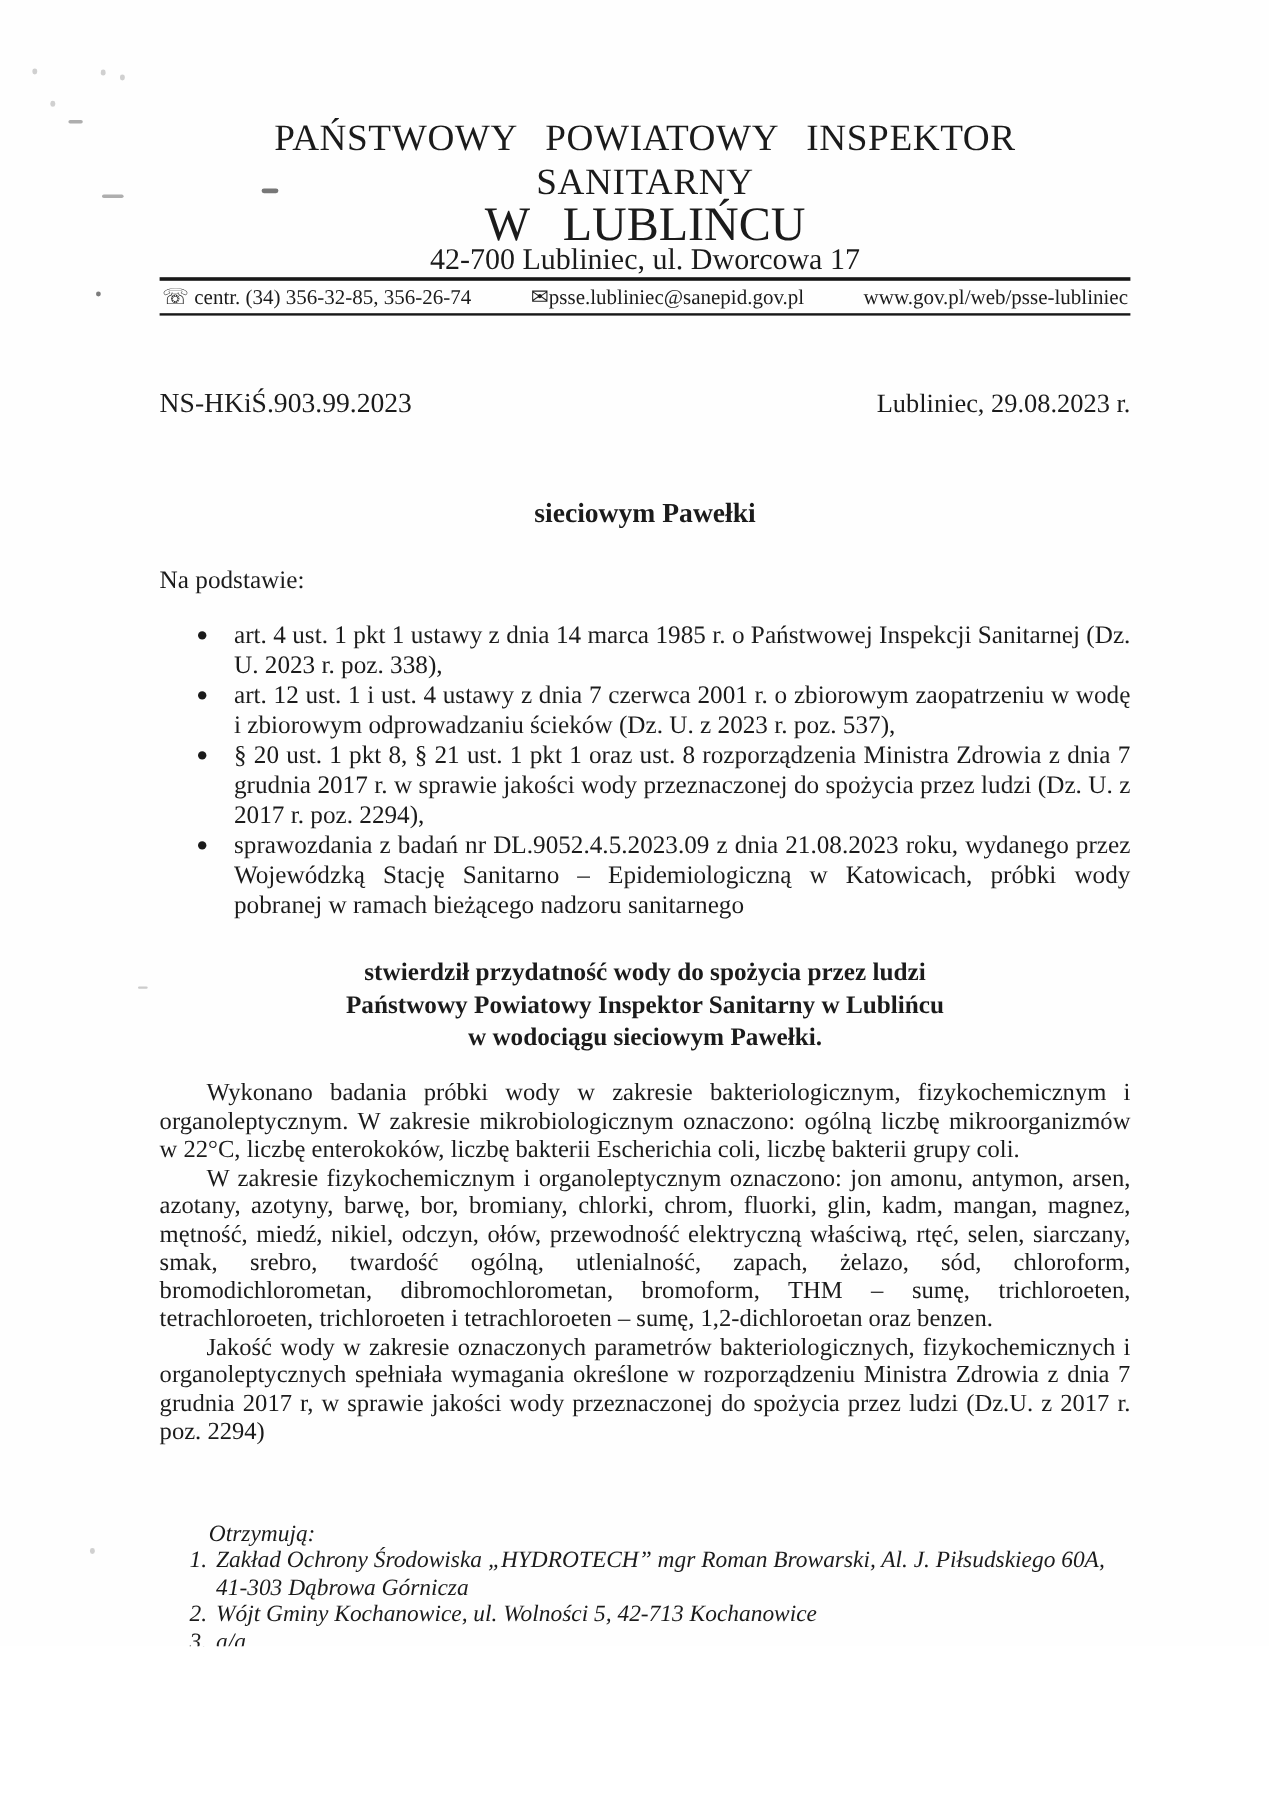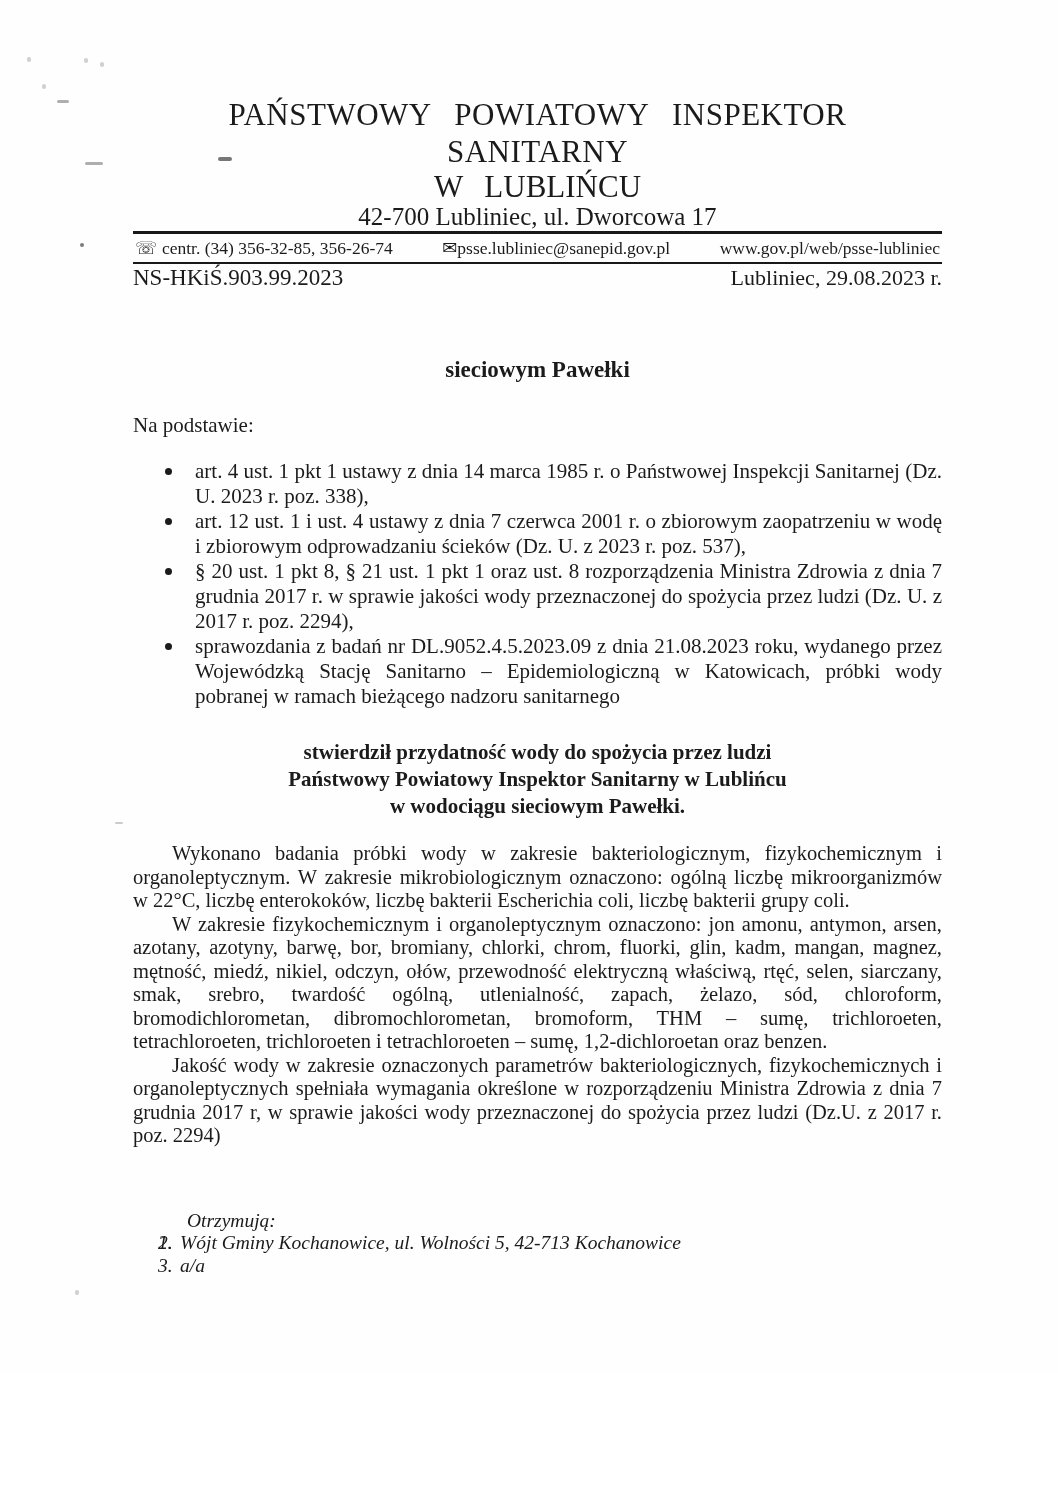--- a/index.html
+++ b/index.html
@@ -18,37 +18,37 @@
     top: 0;
     width: 809px;
   }
 
   
   .letterhead { padding-top: 96px; text-align: center; }
   .org1 {
     font-size: 31px; line-height: 37px;
     word-spacing: 0.5em; letter-spacing: 0.5px;
   }
-  .org2 { font-size: 31px; line-height: 34px; word-spacing: 0.45em; }
+  .org2 { font-size: 40px; line-height: 34px; word-spacing: 0.45em; }
   .addr { font-size: 25px; line-height: 26px; }
   .rule-thick { border-top: 3px solid #181818; margin-top: 1px; }
   .rule-thin  { border-top: 2px solid #181818; }
   .contact-row {
     display: flex; justify-content: space-between; align-items: center;
     font-size: 17.5px; line-height: 21px; padding: 3px 2px;
     text-align: left;
   }
   .contact-item { white-space: nowrap; }
   .glyph-icon { font-family: "DejaVu Sans", sans-serif; font-size: 18px; }
   .ref-row {
     display: flex; justify-content: space-between; align-items: baseline;
-    padding-top: 0; text-align: right;
+    padding-top: 11px; text-align: right;
   }
   .ref-no   { font-size: 23px; line-height: 28px; }
-  .ref-date { font-size: 22px; line-height: 28px; }
+  .ref-date { font-size: 22px; line-height: 28px; margin-top: 48px; }
 
   
   .doc-title {
     margin-top: 27px;
     font-weight: bold; font-size: 23px; line-height: 34px;
     text-align: center;
   }
 
   
   .basis-intro { margin-top: 26px; font-size: 21px; line-height: 25px; }
@@ -80,21 +80,21 @@
     text-align: justify; text-indent: 39px;
   }
   .body-par.first { margin-top: 22px; }
 
   
   .recipients {
     margin-top: 62px;
     font-style: italic;
     font-size: 19.5px; line-height: 22.5px;
   }
-  .rec-heading { margin-left: 54px; }
+  .rec-heading { margin-left: 41px; }
   .rec-list { margin: 0; padding: 0; list-style: none; }
   .rec-list li { position: relative; padding-left: 47px; }
   .rec-num { position: absolute; left: 25px; }
 
   
   .artifact { position: absolute; background: #9a9a9a; border-radius: 2px; opacity: .7; }
   .a-speck { width: 4px; height: 5px; opacity: .45; }
   .a-dash  { height: 3px; opacity: .8; }
 </style>
 </head>
@@ -156,20 +156,20 @@
       <div>w wodociągu sieciowym Pawełki.</div>
     </div>
 
     <p class="body-par first">Wykonano badania próbki wody w zakresie bakteriologicznym, fizykochemicznym i organoleptycznym. W zakresie mikrobiologicznym oznaczono: ogólną liczbę mikroorganizmów w 22°C, liczbę enterokoków, liczbę bakterii Escherichia coli, liczbę bakterii grupy coli.</p>
     <p class="body-par">W zakresie fizykochemicznym i organoleptycznym oznaczono: jon amonu, antymon, arsen, azotany, azotyny, barwę, bor, bromiany, chlorki, chrom, fluorki, glin, kadm, mangan, magnez, mętność, miedź, nikiel, odczyn, ołów, przewodność elektryczną właściwą, rtęć, selen, siarczany, smak, srebro, twardość ogólną, utlenialność, zapach, żelazo, sód, chloroform, bromodichlorometan, dibromochlorometan, bromoform, THM – sumę, trichloroeten, tetrachloroeten, trichloroeten i tetrachloroeten – sumę, 1,2-dichloroetan oraz benzen.</p>
     <p class="body-par">Jakość wody w zakresie oznaczonych parametrów bakteriologicznych, fizykochemicznych i organoleptycznych spełniała wymagania określone w rozporządzeniu Ministra Zdrowia z dnia 7 grudnia 2017 r, w sprawie jakości wody przeznaczonej do spożycia przez ludzi (Dz.U. z 2017 r. poz. 2294)</p>
 
     <div class="recipients">
       <div class="rec-heading">Otrzymują:</div>
       <ol class="rec-list">
-        <li><span class="rec-num">1.</span></li>
+        <li><span class="rec-num">1.</span><span>Zakład Ochrony Środowiska „HYDROTECH” mgr Roman Browarski, Al. J. Piłsudskiego 60A, 41-303 Dąbrowa Górnicza</span></li>
         <li><span class="rec-num">2.</span><span>Wójt Gminy Kochanowice, ul. Wolności 5, 42-713 Kochanowice</span></li>
         <li><span class="rec-num">3.</span><span>a/a</span></li>
       </ol>
     </div>
 
   </div>
 </div>
 
 </body></html>

